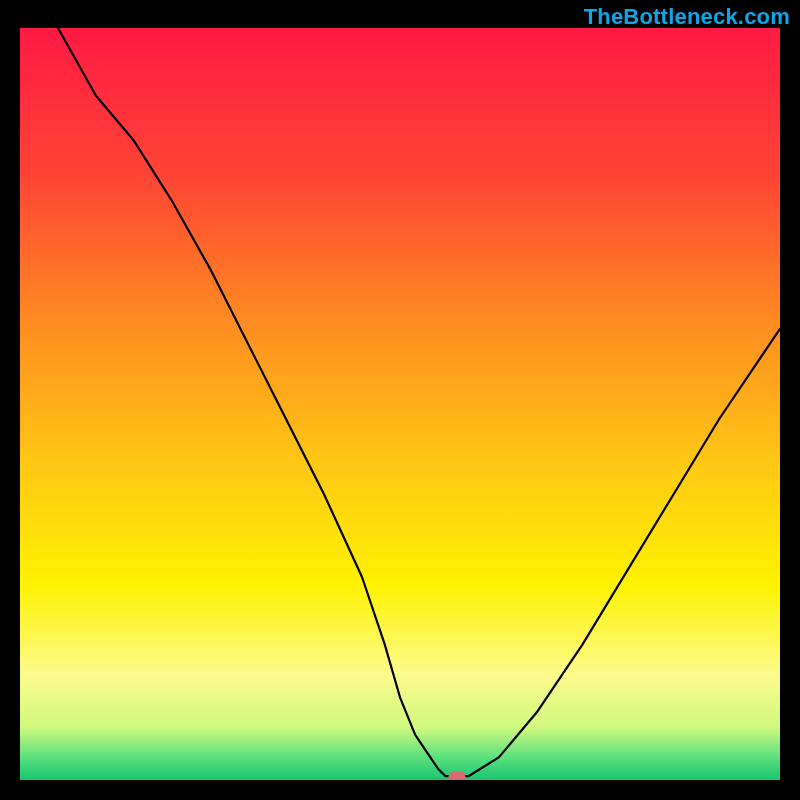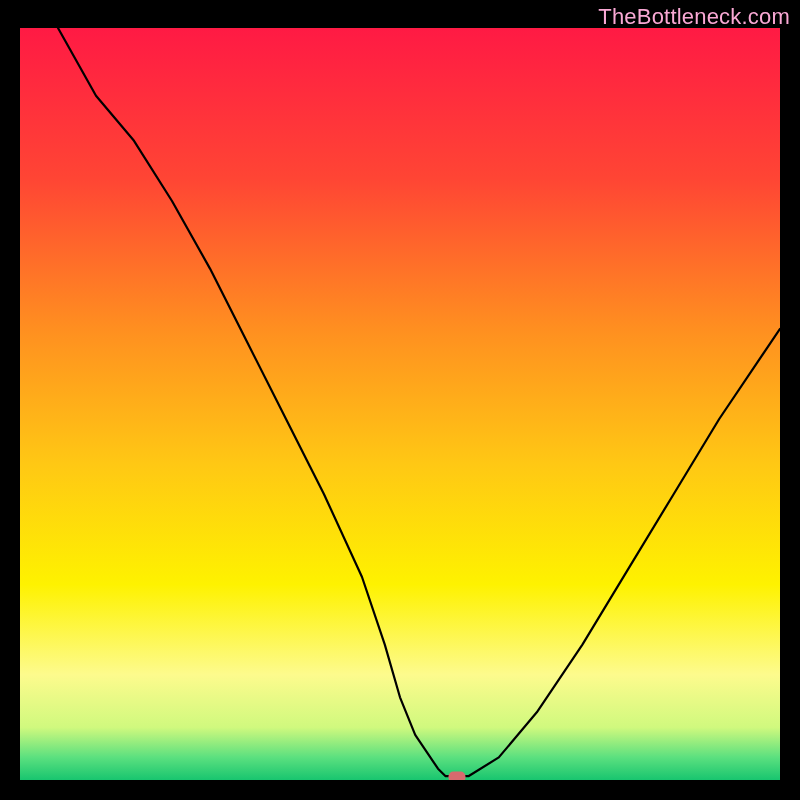--- a/index.html
+++ b/index.html
@@ -14,23 +14,23 @@
   .frame {
     position: relative;
     width: 800px;
     height: 800px;
     background: #000;
   }
   .watermark {
     position: absolute;
     top: 4px;
     right: 10px;
-    color: #f9a8d4;
+    color: #0ea5e9;
     font-size: 22px;
-    font-weight: normal;
+    font-weight: bold;
     letter-spacing: 0.2px;
     z-index: 10;
   }
   .plot-wrap {
     position: absolute;
     left: 20px;
     top: 28px;
     width: 760px;
     height: 752px;
   }

